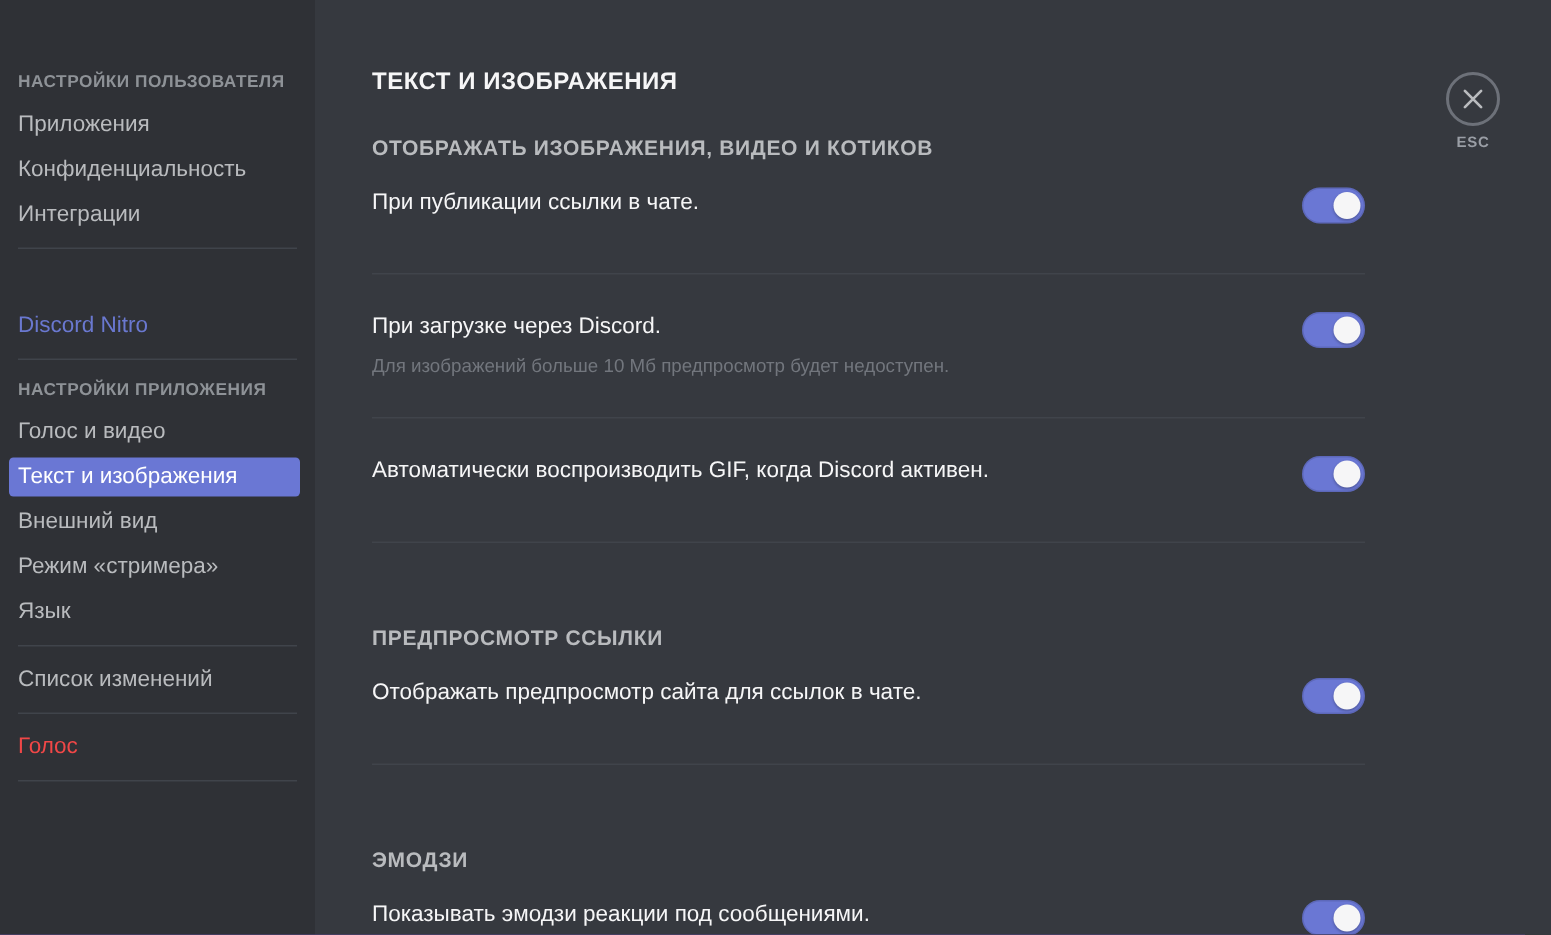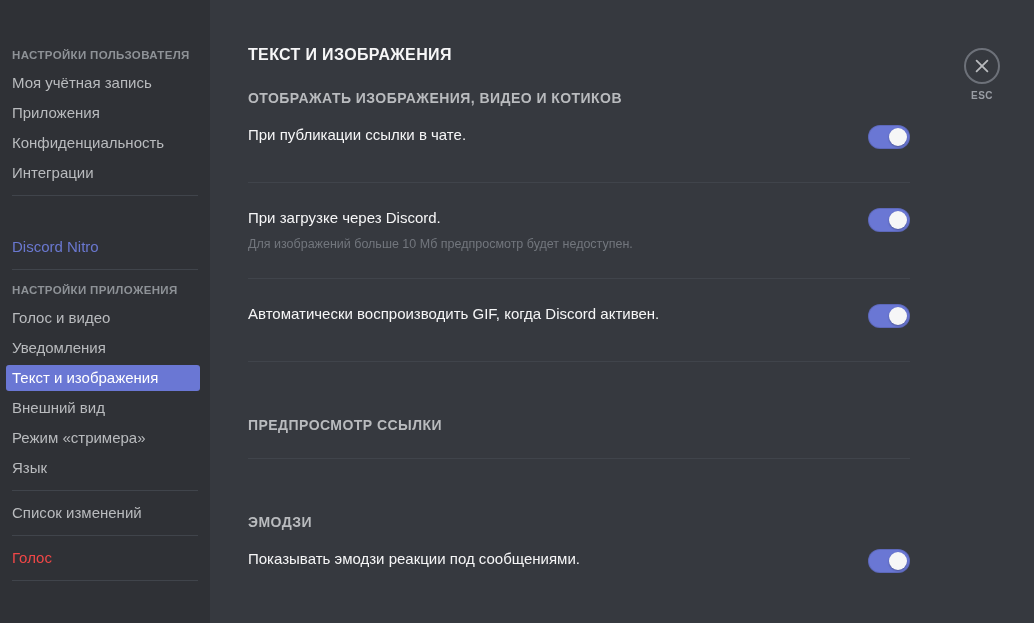--- a/index.html
+++ b/index.html
@@ -187,30 +187,28 @@
     color: #9a9ea5;
   }
 </style>
 </head>
 <body>
 
 <div class="app">
 
   <nav class="sidebar" id="sidebar">
       <div class="side-section-header">НАСТРОЙКИ ПОЛЬЗОВАТЕЛЯ</div>
-      <div class="side-item">Моя учётная запись</div>
       <div class="side-item">Приложения</div>
       <div class="side-item">Конфиденциальность</div>
       <div class="side-item">Интеграции</div>
       <div class="side-sep"></div>
       <div class="side-item accent">Discord Nitro</div>
       <div class="side-sep"></div>
       <div class="side-section-header">НАСТРОЙКИ ПРИЛОЖЕНИЯ</div>
       <div class="side-item">Голос и видео</div>
-      <div class="side-item">Уведомления</div>
       <div class="side-item selected">Текст и изображения</div>
       <div class="side-item">Внешний вид</div>
       <div class="side-item">Режим «стримера»</div>
       <div class="side-item">Язык</div>
       <div class="side-sep"></div>
       <div class="side-item">Список изменений</div>
       <div class="side-sep"></div>
       <div class="side-item danger">Голос</div>
       <div class="side-sep"></div>
     </nav>
@@ -238,20 +236,26 @@
           <div class="divider"></div>
           <div class="setting-row">
             <div class="setting-label">Автоматически воспроизводить GIF, когда Discord активен.</div>
             <div class="toggle" role="switch" aria-checked="true">
               <div class="knob"></div>
             </div>
           </div>
           <div class="divider"></div>
           <div class="spacer-lg"></div>
           <div class="group-title">ПРЕДПРОСМОТР ССЫЛКИ</div>
+          <div class="setting-row">
+            <div class="setting-label">Отображать предпросмотр сайта для ссылок в чате.</div>
+            <div class="toggle" role="switch" aria-checked="true">
+              <div class="knob"></div>
+            </div>
+          </div>
           <div class="divider"></div>
           <div class="spacer-lg"></div>
           <div class="group-title">ЭМОДЗИ</div>
           <div class="setting-row">
             <div class="setting-label">Показывать эмодзи реакции под сообщениями.</div>
             <div class="toggle" role="switch" aria-checked="true">
               <div class="knob"></div>
             </div>
           </div>
         </div>

